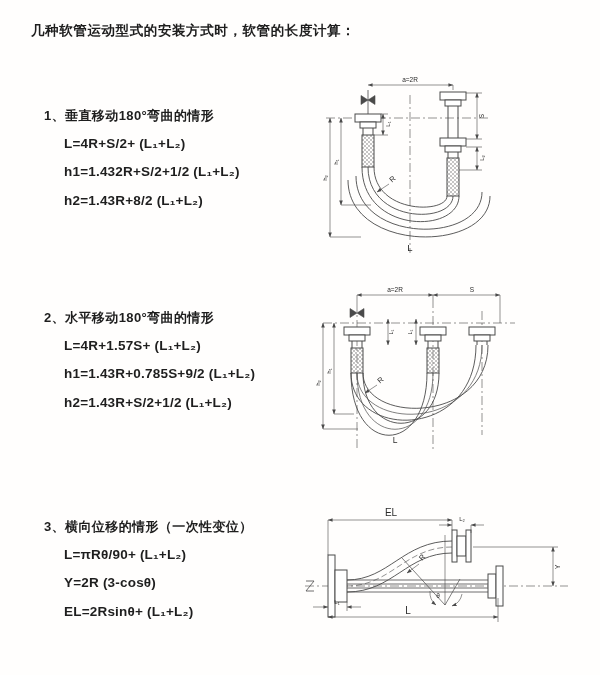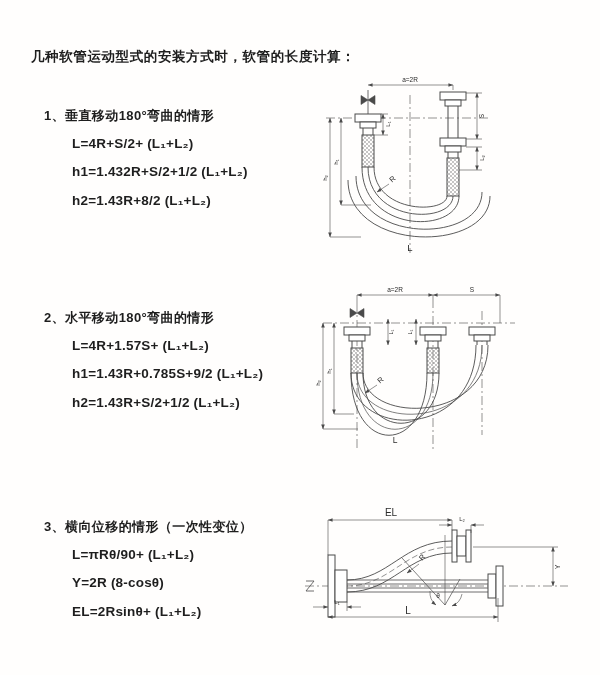--- a/index.html
+++ b/index.html
@@ -1,21 +1,21 @@
 <!DOCTYPE html>
 <html><head>
 <meta charset="utf-8">
 <style>
   html,body{margin:0;padding:0;background:#fff;}
   .page{position:relative;width:600px;height:675px;background:#fffefd;overflow:hidden;
         font-family:"Liberation Sans","DejaVu Sans",sans-serif;color:#1e1e1e;}
-  .title{position:absolute;left:31px;top:22px;font-size:13.5px;font-weight:700;letter-spacing:.6px;margin-top:26px;}
+  .title{position:absolute;left:31px;top:22px;font-size:13.5px;font-weight:700;letter-spacing:.6px;}
   .sec{position:absolute;}
   .sec-h{font-size:13px;font-weight:700;letter-spacing:.4px;height:17px;}
-  .formulas{margin-left:28px;}
+  .formulas{margin-left:20px;}
   .f{font-size:13.5px;font-weight:600;letter-spacing:.2px;height:17px;margin-top:11.5px;white-space:nowrap;}
   .sec1{left:44px;top:107px;}
   .sec2{left:44px;top:309px;}
   .sec3{left:44px;top:518px;}
   .diag{position:absolute;}
   svg text{font-family:"Liberation Sans","DejaVu Sans",sans-serif;fill:#2b2b2b;stroke:none;}
   .ln{stroke:#4a4a4a;fill:none;}
 </style>
 </head>
 <body>
@@ -39,21 +39,21 @@
       <div class="f">L=4R+1.57S+ (L₁+L₂)</div>
       <div class="f">h1=1.43R+0.785S+9/2 (L₁+L₂)</div>
       <div class="f">h2=1.43R+S/2+1/2 (L₁+L₂)</div>
     </div>
   </div>
 
   <div class="sec sec3">
     <div class="sec-h">3、横向位移的情形（一次性变位）</div>
     <div class="formulas">
       <div class="f">L=πRθ/90+ (L₁+L₂)</div>
-      <div class="f">Y=2R (8-cosθ)</div>
+      <div class="f">Y=2R (3-cosθ)</div>
       <div class="f">EL=2Rsinθ+ (L₁+L₂)</div>
     </div>
   </div>
 
   <svg class="diag" style="left:313px;top:70px" width="287" height="195" viewBox="0 0 287 195">
     <defs>
       <marker id="ar1" viewBox="0 0 10 10" refX="9.5" refY="5" markerWidth="8" markerHeight="8" orient="auto-start-reverse">
         <path d="M0,1.2 L10,5 L0,8.8 z" fill="#4a4a4a"></path>
       </marker>
       <pattern id="hb1" width="4" height="4" patternUnits="userSpaceOnUse">

